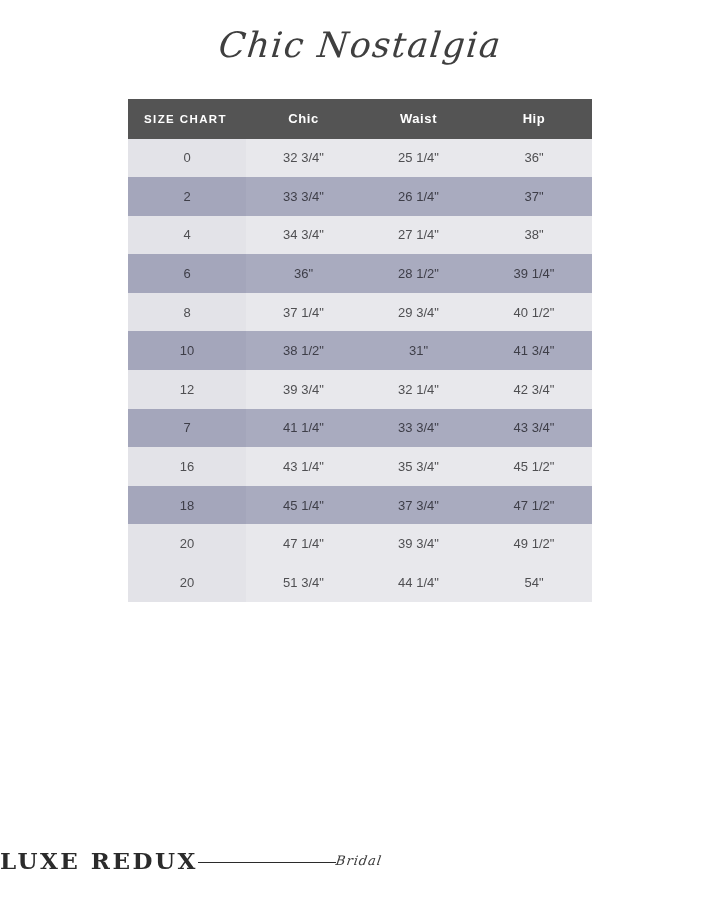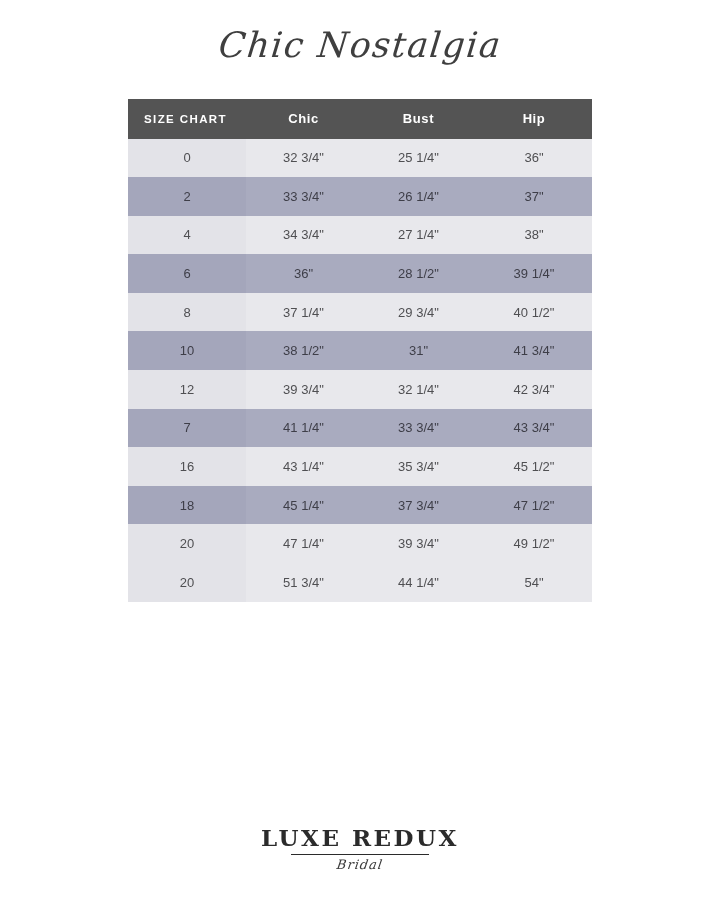--- a/index.html
+++ b/index.html
@@ -103,21 +103,21 @@
   col.c-waist { width: 115px; }
   col.c-hip   { width: 116px; }
 
   
   .footer {
     position: absolute;
     left: 0;
     right: 0;
     bottom: 28px;
     display: flex;
-    flex-direction: column;
+    flex-direction: row;
     align-items: center;
   }
   .footer-main {
     font-family: "DejaVu Serif", serif;
     font-size: 23px;
     letter-spacing: 2.5px;
     color: #2b2b2b;
     font-weight: 700;
     line-height: 1;
   }
@@ -148,21 +148,21 @@
       <colgroup>
         <col class="c-size">
         <col class="c-bust">
         <col class="c-waist">
         <col class="c-hip">
       </colgroup>
       <thead>
         <tr>
           <th class="col-size">SIZE CHART</th>
           <th class="col-measure">Chic</th>
-          <th class="col-measure">Bust</th>
+          <th class="col-measure">Waist</th>
           <th class="col-measure">Hip</th>
         </tr>
       </thead>
       <tbody>
         <tr class="row-light">
           <td class="cell-size">0</td>
           <td>32 3/4"</td>
           <td>25 1/4"</td>
           <td>36"</td>
         </tr>

